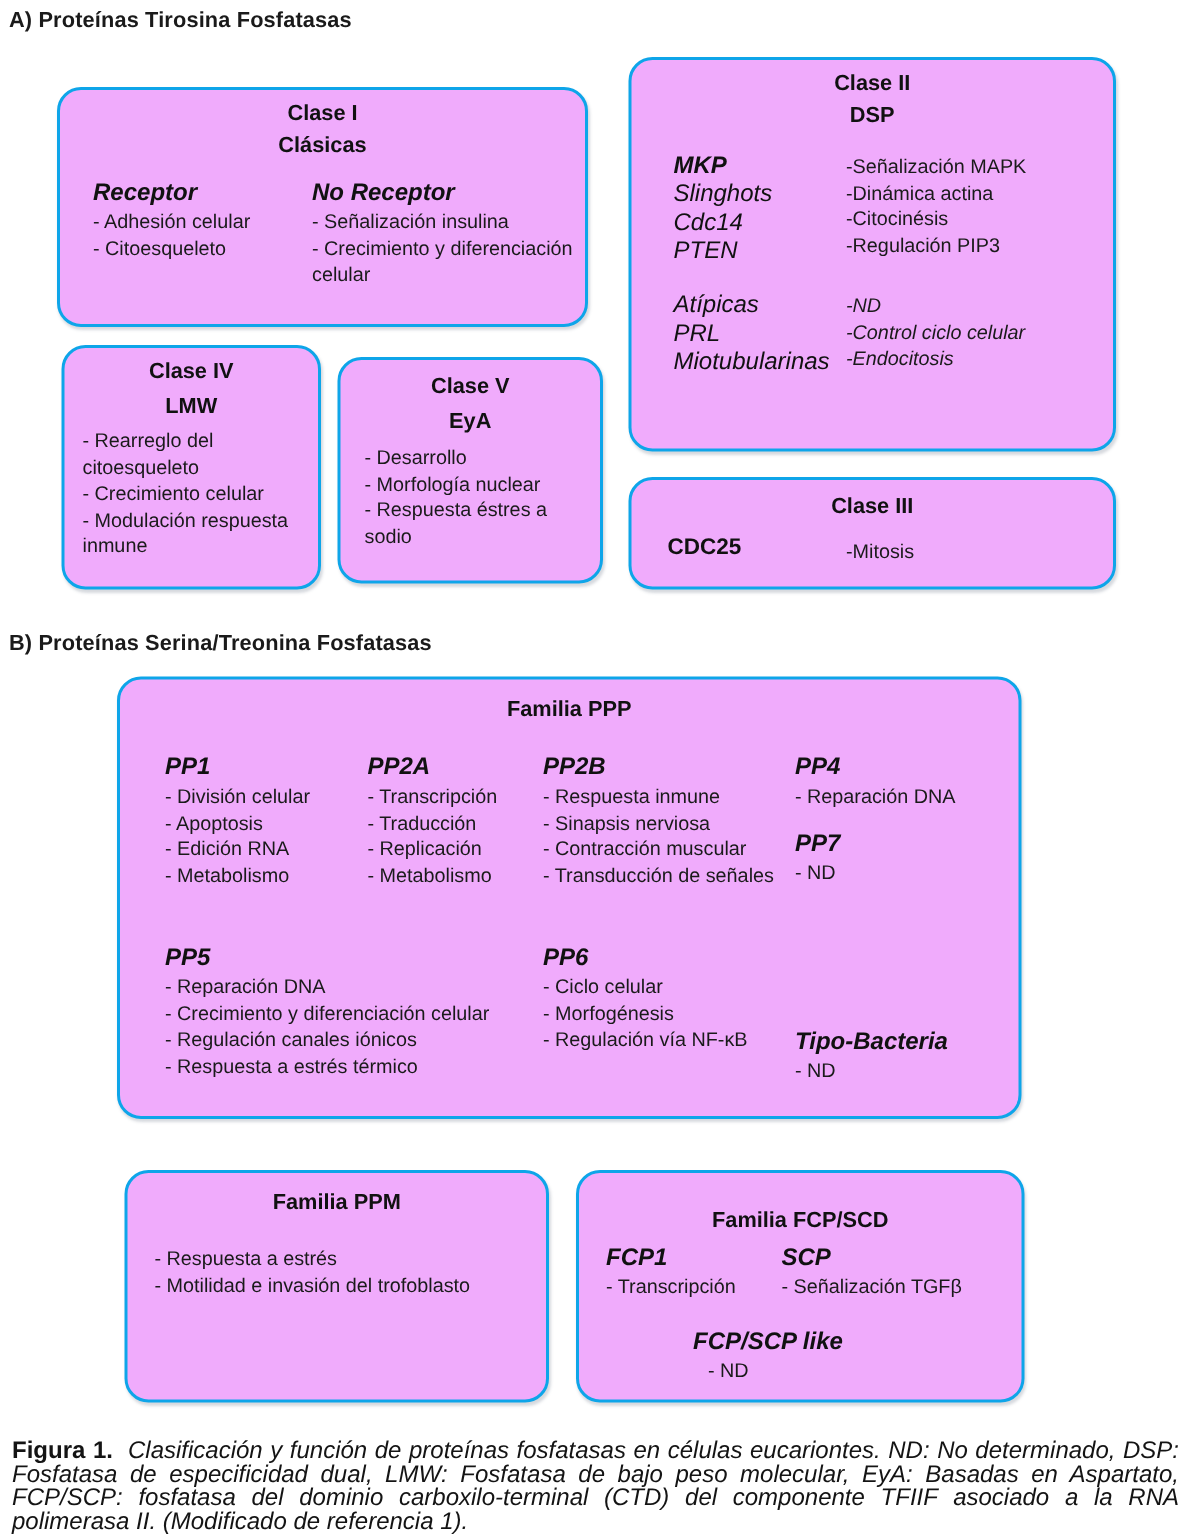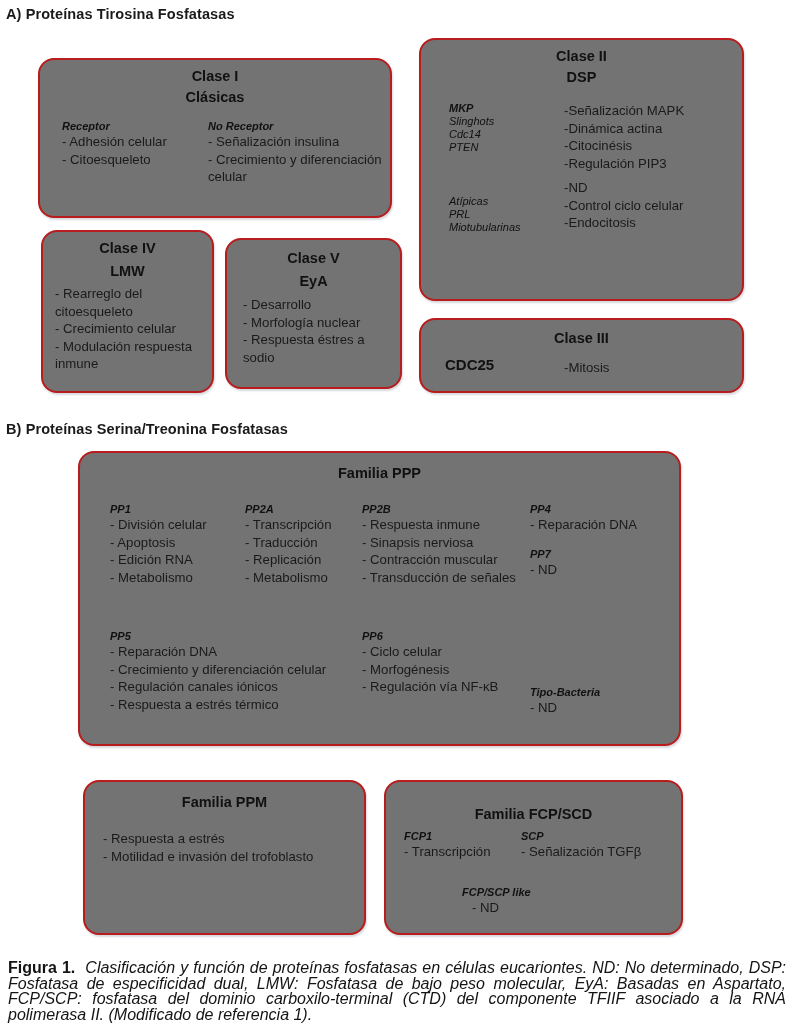--- a/index.html
+++ b/index.html
@@ -26,44 +26,44 @@
     font-weight: bold;
     color: #1a1a1a;
     letter-spacing: 0.1px;
     white-space: nowrap;
   }
 
   
   .box {
     position: absolute;
     box-sizing: border-box;
-    border: 2px solid #b91c1c;
+    border: 2px solid #0ea5e9;
     border-radius: 16px;
-    background: #737373;
+    background: #f0abfc;
     box-shadow: 1px 2px 2px rgba(120,130,145,0.30);
   }
 
   .box-title {
     position: absolute;
     left: 0;
     right: 0;
     text-align: center;
     font-weight: bold;
     font-size: 14.5px;
     color: #111111;
   }
 
   
   .col {
     position: absolute;
   }
   .grp-head {
     font-style: italic;
     font-weight: bold;
-    font-size: 11px;
+    font-size: 16px;
     color: #111111;
     white-space: nowrap;
     margin-bottom: 1px;
   }
   .item {
     font-size: 13.2px;
     line-height: 17.5px;
     color: #1a1a1a;
     white-space: nowrap;
   }
@@ -138,21 +138,21 @@
       <div class="item">-Dinámica actina</div>
       <div class="item">-Citocinésis</div>
       <div class="item">-Regulación PIP3</div>
     </div>
 
     <div class="col" style="left:28px; top:155px; width:120px;">
       <div class="grp-head" style="font-weight:normal;">Atípicas</div>
       <div class="grp-head" style="font-weight:normal;">PRL</div>
       <div class="grp-head" style="font-weight:normal;">Miotubularinas</div>
     </div>
-    <div class="col" style="left:143px; top:139px; width:175px;">
+    <div class="col" style="left:143px; top:155px; width:175px;font-style:italic;">
       <div class="item">-ND</div>
       <div class="item">-Control ciclo celular</div>
       <div class="item">-Endocitosis</div>
     </div>
   </div>
 
   <div class="box" style="left:41px; top:230px; width:173px; height:163px;">
     <div class="box-title" style="top:8px;">Clase IV</div>
     <div class="box-title" style="top:31px;">LMW</div>
     <div class="col" style="left:12px; top:53px; width:158px;">

